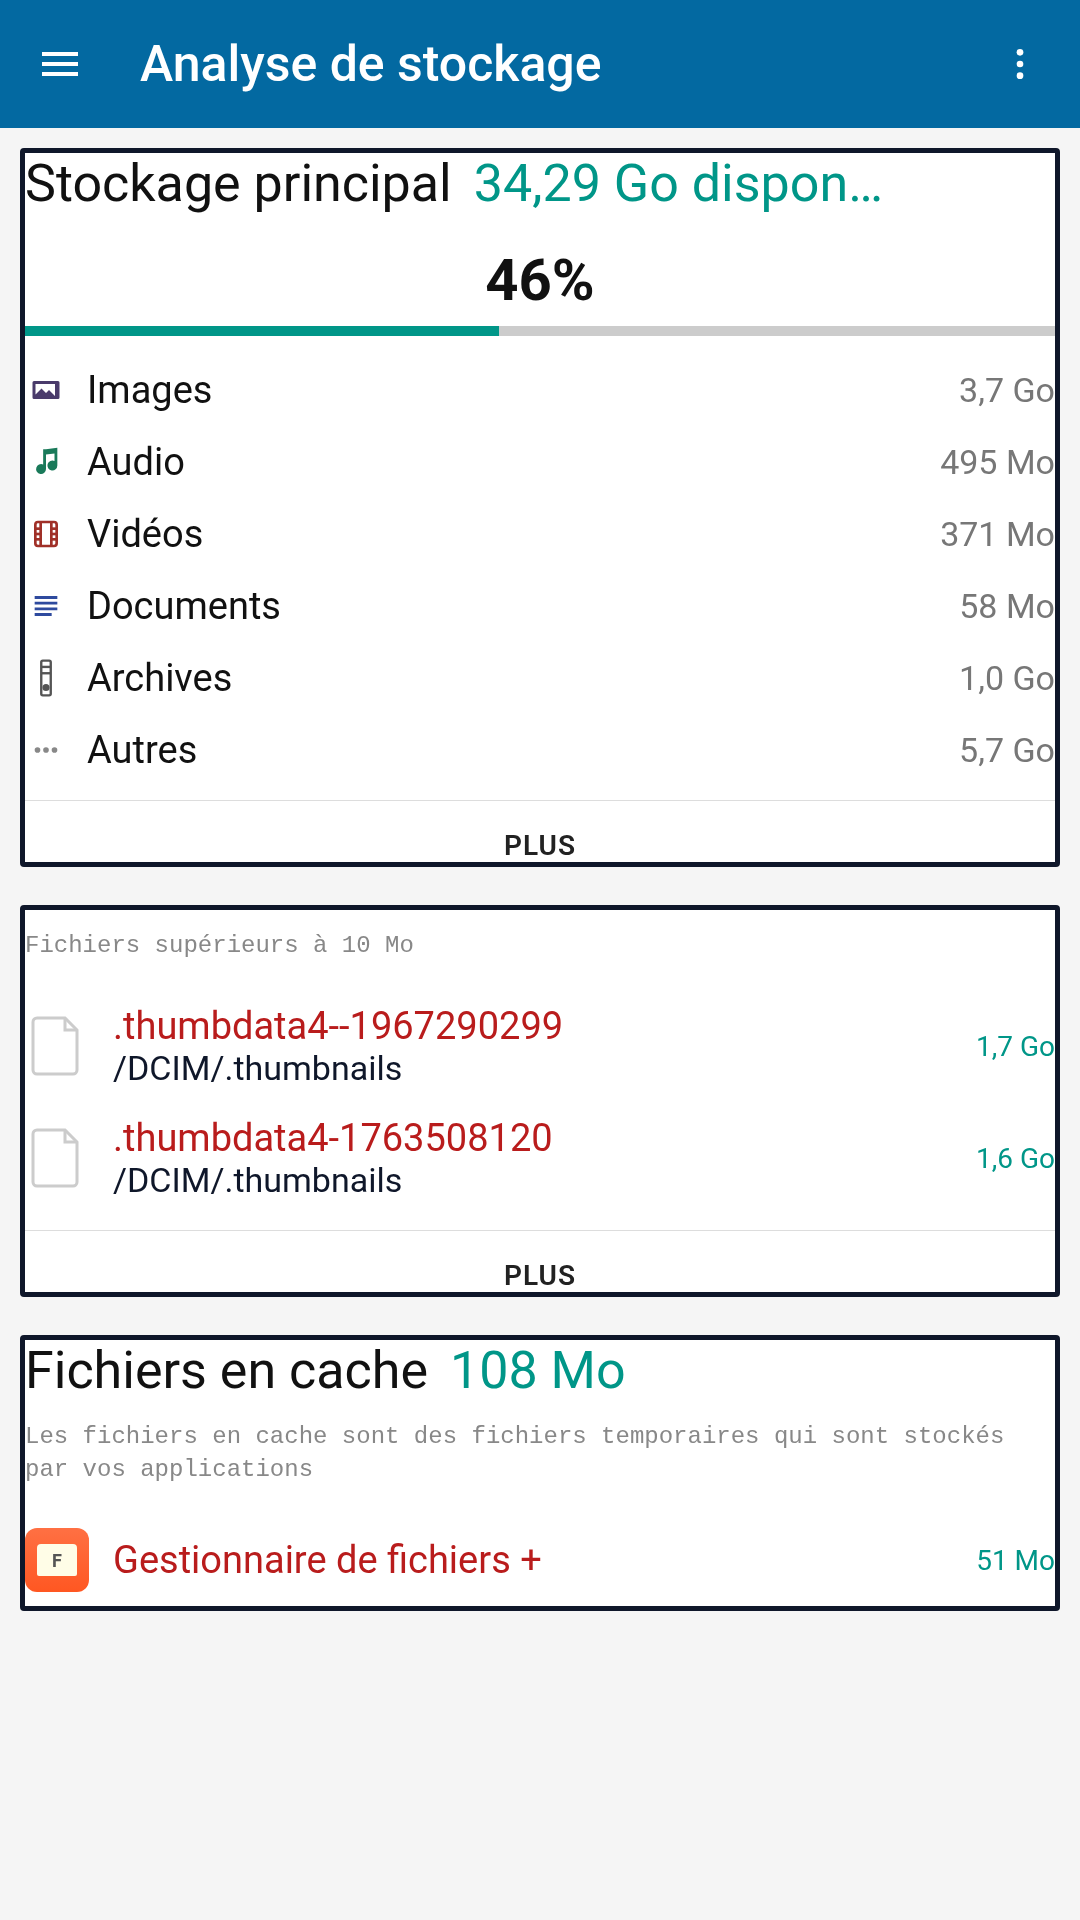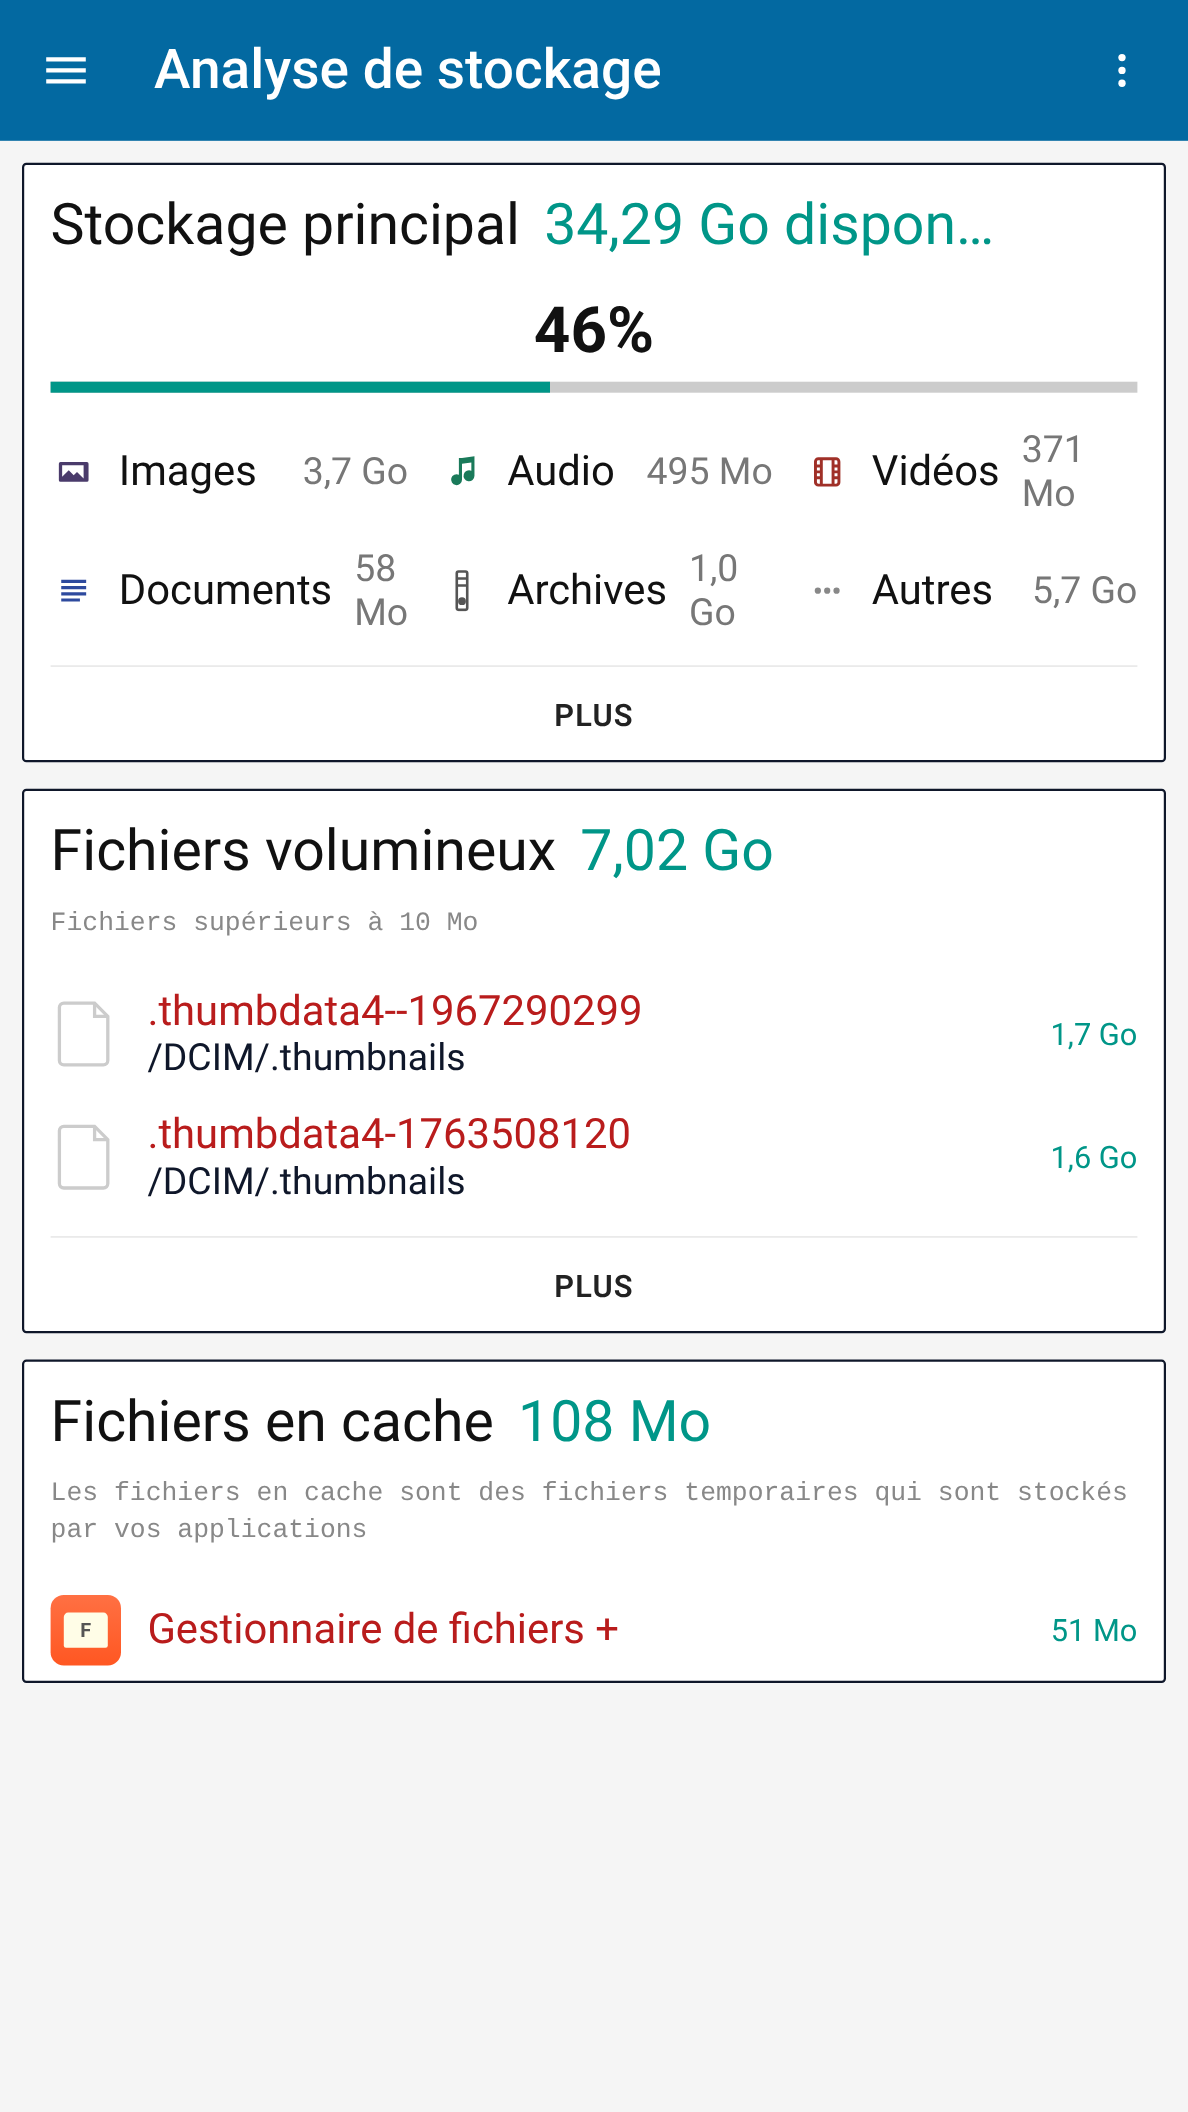--- a/index.html
+++ b/index.html
@@ -38,24 +38,23 @@
     display: flex;
     align-items: center;
     justify-content: center;
     cursor: pointer;
   }
   .content {
     padding: 20px;
   }
   .card {
     background: #fff;
-    border: 2px solid #0f172a;
+    border: 5px solid #0f172a;
     border-radius: 4px;
-    margin-bottom: 24px;
-    padding: 24px;
+    margin-bottom: 38px;
   }
   .card-header {
     display: flex;
     align-items: baseline;
     gap: 22px;
     margin-bottom: 8px;
   }
   .card-title {
     font-size: 52px;
     font-weight: 400;
@@ -84,21 +83,21 @@
     position: relative;
     margin-bottom: 32px;
   }
   .progress-fill {
     position: absolute;
     left: 0; top: 0; bottom: 0;
     background: #009688;
   }
   .cat-grid {
     display: grid;
-    grid-template-columns: 1fr 1fr 1fr;
+    grid-template-columns: 1fr;
     column-gap: 20px;
     row-gap: 22px;
     padding-bottom: 28px;
     border-bottom: 1px solid #ddd;
     gap: 28px;
   }
   .cat-item {
     display: flex;
     align-items: center;
     gap: 20px;
@@ -299,24 +298,20 @@
         </span>
         <span class="cat-name">Autres</span>
         <span class="cat-size">5,7 Go</span>
       </div>
 
     </div>
     <div class="more-link">PLUS</div>
   </div>
 
   <div class="card">
-    <div class="card-header">
-      <div class="card-title">Fichiers volumineux</div>
-      <div class="card-subtitle">7,02 Go</div>
-    </div>
     <div class="desc">Fichiers supérieurs à 10 Mo</div>
 
     <div class="file-row">
       <span class="file-icon">
         <svg width="64" height="64" viewBox="0 0 32 32">
             <path d="M6 2h14l6 6v20a2 2 0 01-2 2H6a2 2 0 01-2-2V4a2 2 0 012-2z" fill="#fff" stroke="#ccc" stroke-width="1.5"></path>
             <path d="M20 2v6h6" fill="none" stroke="#ccc" stroke-width="1.5"></path>
           </svg>
       </span>
       <div class="file-info">

